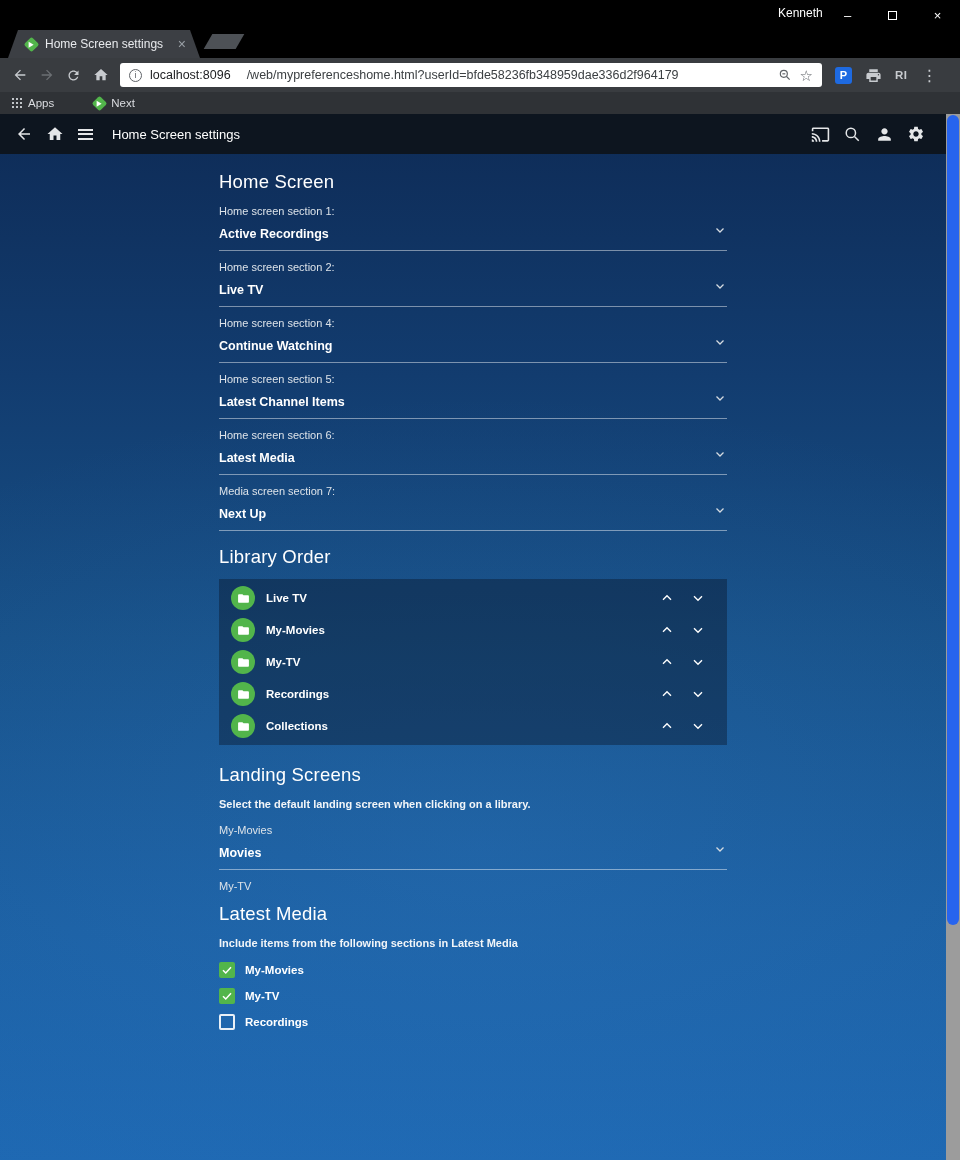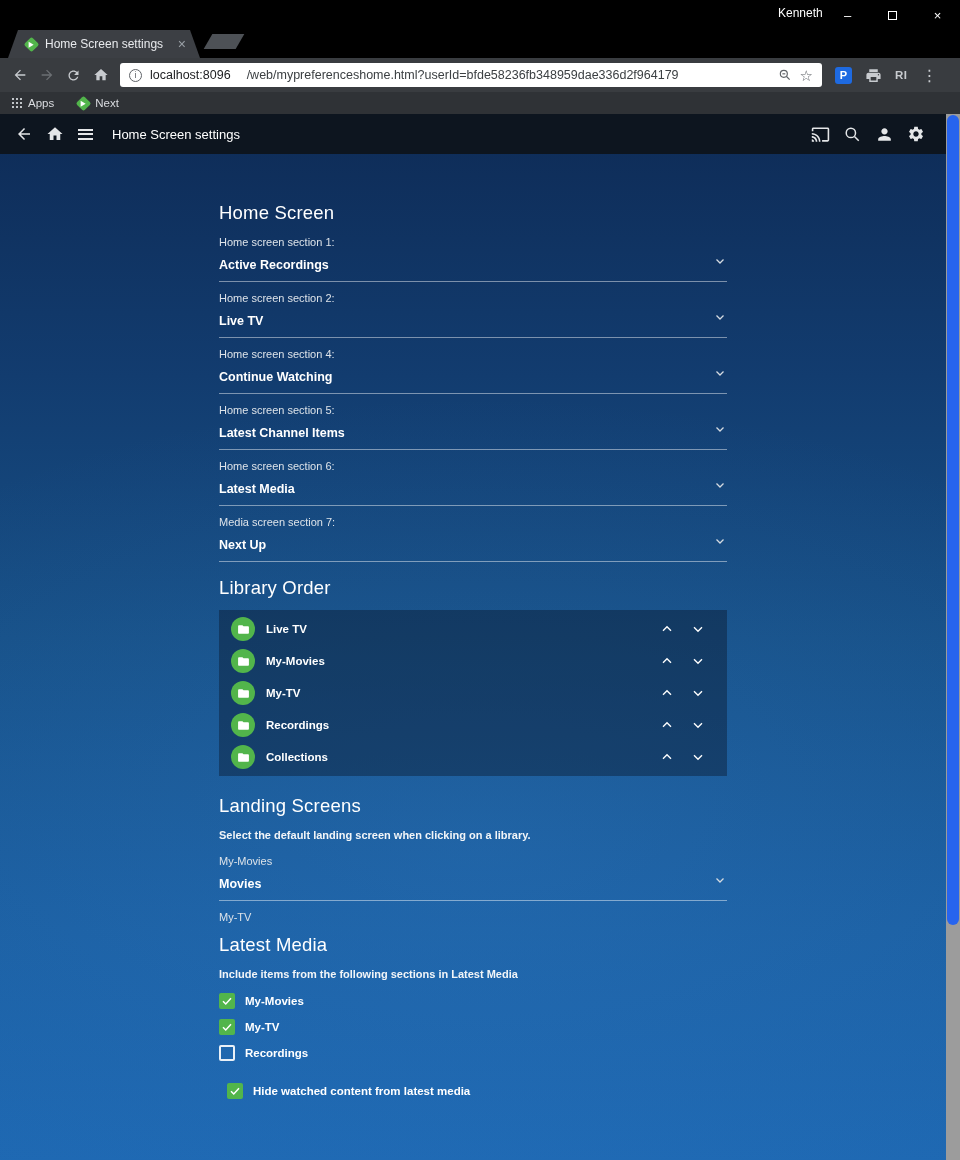--- a/index.html
+++ b/index.html
@@ -38,21 +38,21 @@
   .url-path { color:#3c4043;padding-left:16px; }
   .zoom-icon { margin-left:8px; display:flex; }
   .star { color:#5f6368; font-size:15px; margin-left:8px; line-height:1; }
   .ext { margin-left:13px; display:flex; align-items:center; justify-content:center; }
   .p-ext { width:17px; height:17px; background:#1e6ae1; border-radius:3px; color:#fff;
     font-size:11px; font-weight:bold; }
   .ri-ext { color:#c8cbcf; font-size:11.5px; font-weight:bold; letter-spacing:.5px; }
   .menu-dots { margin-left:12px; color:#c8cbcf; font-size:16px; width:20px; text-align:center; }
 
   
-  .bookmarks { height:22px; background:#2f3236; display:flex; align-items:center; padding:0 12px; }
+  .bookmarks { height:22px; background:#2f3236; display:flex; align-items:center; padding:0 12px;gap:16px; }
   .bm { display:flex; align-items:center; color:#dadce0; font-size:11.5px; margin-right:24px; }
   .bm > span:last-child { margin-left:6px; }
   .grid-wrap { width:10px; height:10px; position:relative; display:inline-block; }
   .grid-dot { position:absolute; left:0; top:0; width:2px; height:2px; background:#c0c4c8;
     box-shadow:4px 0 #c0c4c8,8px 0 #c0c4c8,0 4px #c0c4c8,4px 4px #c0c4c8,8px 4px #c0c4c8,
     0 8px #c0c4c8,4px 8px #c0c4c8,8px 8px #c0c4c8; }
 
   
   .emby-diamond { width:11px; height:11px; background:#52b54b; border-radius:2px;
     transform:rotate(45deg); position:relative; flex:none; }
@@ -68,21 +68,21 @@
 
   .appbar { position:relative; z-index:2; height:40px; background:#0d151f;
     display:flex; align-items:center; padding:0 8px; }
   .app-icon { width:25px; height:30px; display:flex; align-items:center; justify-content:center; margin:0 3px; }
   .hamburger i { display:block; width:15px; height:2px; background:#e4e6e8; margin:2.5px 0; }
   .app-title { color:#fff; font-size:13px; margin-left:11px; }
   .appbar-right { margin-left:auto; display:flex; align-items:center; margin-right:20px; }
   .appbar-right .app-icon { margin:0 3.5px; }
 
   .content { position:relative; width:946px; height:1006px; overflow:hidden; }
-  .page { width:508px; margin:15px auto; padding-top:32px; color:#fff; }
+  .page { width:508px; margin:0 auto; padding-top:16px; color:#fff; }
 
   .heading { font-size:18.5px; font-weight:500; line-height:24px; margin-bottom:10px; letter-spacing:.2px; }
   .mt-lo { margin-top:14px; }
   .mt-ls { margin-top:18px; }
   .mt-lm { margin-top:8px; }
 
   .section-desc { font-size:11px; font-weight:bold; line-height:14px; margin:0 0 12px; color:#f2f5f8; }
 
   .select-block { margin-bottom:9px; }
   .select-label { font-size:11px; line-height:14px; color:#dde3e9; margin-bottom:6px; }
@@ -465,28 +465,20 @@
       </div>
       <div class="check-row">
         <span class="checkbox">
             <svg width="12" height="12" viewBox="0 0 24 24" fill="none" stroke="#fff" stroke-width="3">
               <polyline points="4 12.5 9.5 18 20 6.5"></polyline>
             </svg>
           </span>
         <span class="check-label">Recordings</span>
       </div>
 
-      <div class="check-row hide-row">
-        <span class="checkbox checked">
-            <svg width="12" height="12" viewBox="0 0 24 24" fill="none" stroke="#fff" stroke-width="3">
-              <polyline points="4 12.5 9.5 18 20 6.5"></polyline>
-            </svg>
-          </span>
-        <span class="check-label">Hide watched content from latest media</span>
-      </div>
 
     </div>
   </div>
 
   <div class="scrollbar">
     <div class="scroll-thumb"></div>
   </div>
 
 </div>
 

